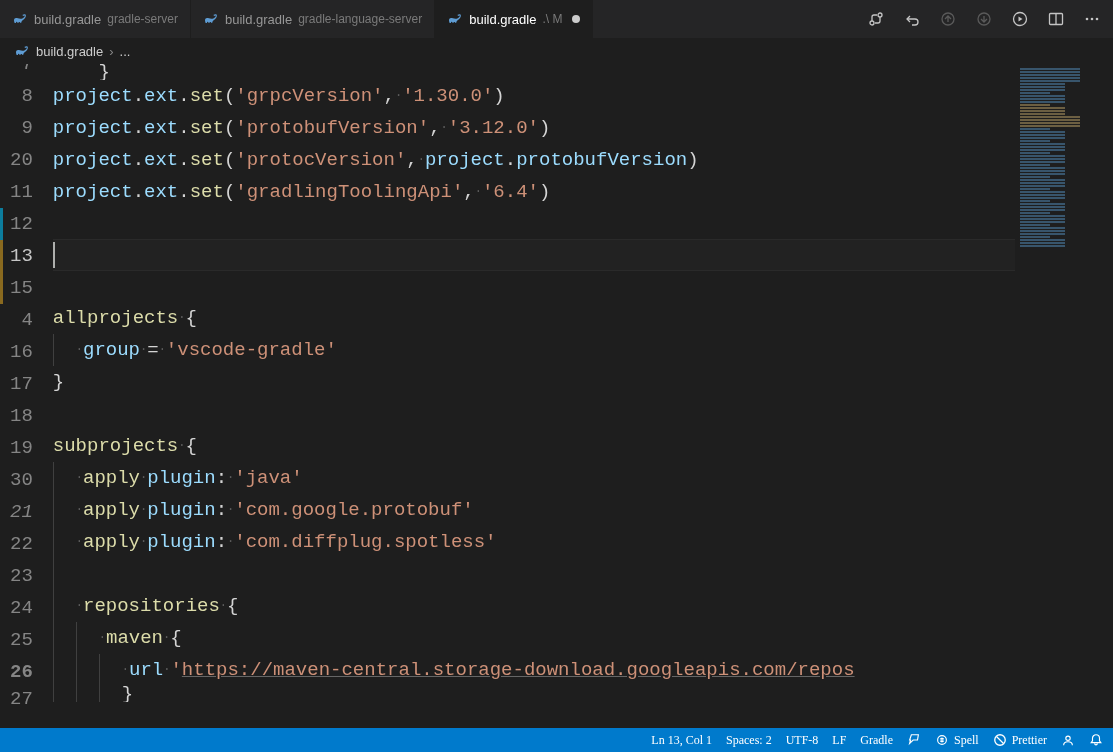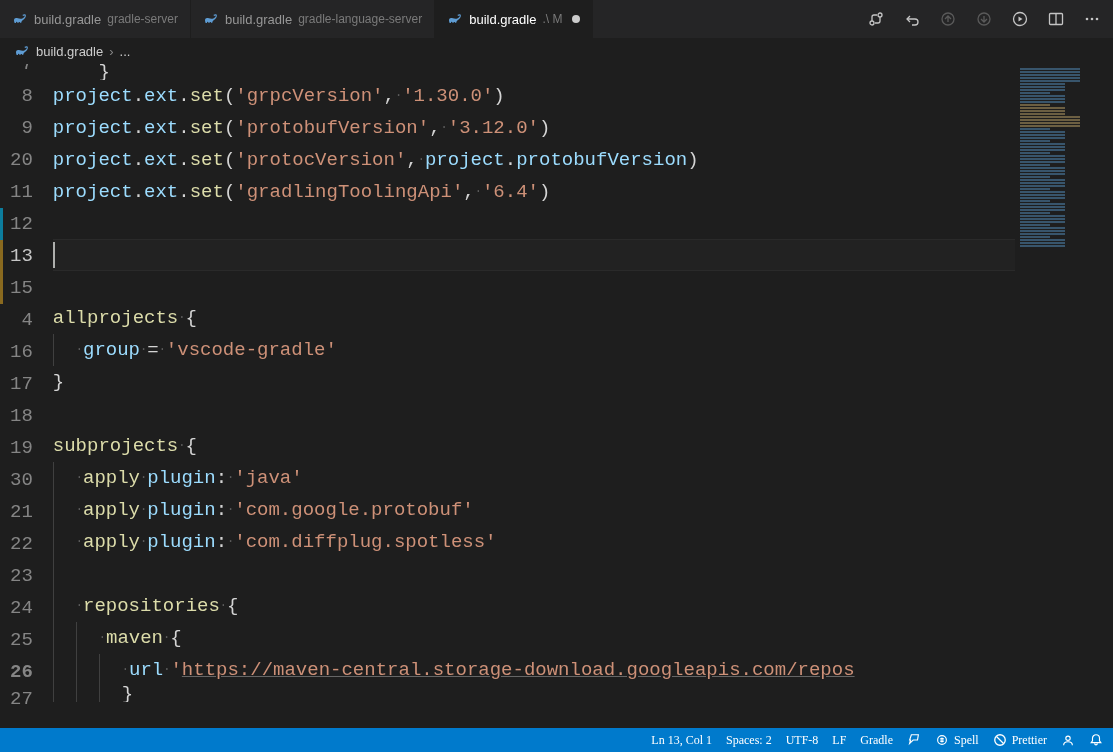--- a/index.html
+++ b/index.html
@@ -295,21 +295,21 @@
         <div class="ln" style="height: 32px;">11</div>
         <div class="ln" style="height: 32px;">12</div>
         <div class="ln current" style="height: 32px;">13</div>
         <div class="ln" style="height: 32px;">15</div>
         <div class="ln" style="height: 32px;">4</div>
         <div class="ln" style="height: 32px;">16</div>
         <div class="ln" style="height: 32px;">17</div>
         <div class="ln" style="height: 32px;">18</div>
         <div class="ln" style="height: 32px;">19</div>
         <div class="ln" style="height: 32px;">30</div>
-        <div class="ln" style="height: 32px;">21</div>
+        <div class="ln" style="height: 32px; font-style: italic;">21</div>
         <div class="ln" style="height: 32px;">22</div>
         <div class="ln" style="height: 32px; text-align: right;">23</div>
         <div class="ln" style="height: 32px; font-family: Liberation Mono, monospace;">24</div>
         <div class="ln" style="height: 32px;">25</div>
         <div class="ln" style="height: 32px; font-weight: bold;">26</div>
         <div class="ln" style="height: 16px; line-height: 22px; overflow: hidden;">27</div>
       </div>
     <div class="code" id="code"><div class="line" style="height: 16px; overflow: hidden;"><span class="tok-default">    }</span></div><div class="line" style="height: 32px;"><span class="tok-id">project</span><span class="tok-punct">.</span><span class="tok-id">ext</span><span class="tok-punct">.</span><span class="tok-method">set</span><span class="tok-punct">(</span><span class="tok-string">'grpcVersion'</span><span class="tok-punct">,</span><span class="tok-dot">·</span><span class="tok-string">'1.30.0'</span><span class="tok-punct">)</span></div><div class="line" style="height: 32px;"><span class="tok-id">project</span><span class="tok-punct">.</span><span class="tok-id">ext</span><span class="tok-punct">.</span><span class="tok-method">set</span><span class="tok-punct">(</span><span class="tok-string">'protobufVersion'</span><span class="tok-punct">,</span><span class="tok-dot">·</span><span class="tok-string">'3.12.0'</span><span class="tok-punct">)</span></div><div class="line" style="height: 32px;"><span class="tok-id">project</span><span class="tok-punct">.</span><span class="tok-id">ext</span><span class="tok-punct">.</span><span class="tok-method">set</span><span class="tok-punct">(</span><span class="tok-string">'protocVersion'</span><span class="tok-punct">,</span><span class="tok-dot">·</span><span class="tok-id">project</span><span class="tok-punct">.</span><span class="tok-id">protobufVersion</span><span class="tok-punct">)</span></div><div class="line" style="height: 32px;"><span class="tok-id">project</span><span class="tok-punct">.</span><span class="tok-id">ext</span><span class="tok-punct">.</span><span class="tok-method">set</span><span class="tok-punct">(</span><span class="tok-string">'gradlingToolingApi'</span><span class="tok-punct">,</span><span class="tok-dot">·</span><span class="tok-string">'6.4'</span><span class="tok-punct">)</span></div><div class="line" style="height: 32px;"></div><div class="line current-line" style="height: 32px;"><span class="cursor"></span></div><div class="line" style="height: 32px;"></div><div class="line" style="height: 32px;"><span class="tok-method">allprojects</span><span class="tok-dot">·</span><span class="tok-punct">{</span></div><div class="line" style="height: 32px;"><span class="indent-guide" style="width:1px;margin-right:22px;"></span><span class="tok-dot">·</span><span class="tok-id">group</span><span class="tok-dot">·</span><span class="tok-punct">=</span><span class="tok-dot">·</span><span class="tok-string">'vscode-gradle'</span></div><div class="line" style="height: 32px;"><span class="tok-punct">}</span></div><div class="line" style="height: 32px;"></div><div class="line" style="height: 32px;"><span class="tok-method">subprojects</span><span class="tok-dot">·</span><span class="tok-punct">{</span></div><div class="line" style="height: 32px;"><span class="indent-guide" style="width:1px;margin-right:22px;"></span><span class="tok-dot">·</span><span class="tok-method">apply</span><span class="tok-dot">·</span><span class="tok-id">plugin</span><span class="tok-punct">:</span><span class="tok-dot">·</span><span class="tok-string">'java'</span></div><div class="line" style="height: 32px;"><span class="indent-guide" style="width:1px;margin-right:22px;"></span><span class="tok-dot">·</span><span class="tok-method">apply</span><span class="tok-dot">·</span><span class="tok-id">plugin</span><span class="tok-punct">:</span><span class="tok-dot">·</span><span class="tok-string">'com.google.protobuf'</span></div><div class="line" style="height: 32px;"><span class="indent-guide" style="width:1px;margin-right:22px;"></span><span class="tok-dot">·</span><span class="tok-method">apply</span><span class="tok-dot">·</span><span class="tok-id">plugin</span><span class="tok-punct">:</span><span class="tok-dot">·</span><span class="tok-string">'com.diffplug.spotless'</span></div><div class="line" style="height: 32px;"><span class="indent-guide" style="width:1px;margin-right:22px;"></span></div><div class="line" style="height: 32px;"><span class="indent-guide" style="width:1px;margin-right:22px;"></span><span class="tok-dot">·</span><span class="tok-method">repositories</span><span class="tok-dot">·</span><span class="tok-punct">{</span></div><div class="line" style="height: 32px;"><span class="indent-guide" style="width:1px;margin-right:22px;"></span><span class="indent-guide" style="width:1px;margin-right:22px;"></span><span class="tok-dot">·</span><span class="tok-method">maven</span><span class="tok-dot">·</span><span class="tok-punct">{</span></div><div class="line" style="height: 32px;"><span class="indent-guide" style="width:1px;margin-right:22px;"></span><span class="indent-guide" style="width:1px;margin-right:22px;"></span><span class="indent-guide" style="width:1px;margin-right:22px;"></span><span class="tok-dot">·</span><span class="tok-id">url</span><span class="tok-dot">·</span><span class="tok-string">'</span><span class="tok-url">https://maven-central.storage-download.googleapis.com/repos</span></div><div class="line" style="height: 16px; overflow: hidden;"><span class="indent-guide" style="width:1px;margin-right:22px;"></span><span class="indent-guide" style="width:1px;margin-right:22px;"></span><span class="indent-guide" style="width:1px;margin-right:22px;"></span><span class="tok-punct">}</span></div></div>
   </div>
   <div class="minimap" id="minimap">

